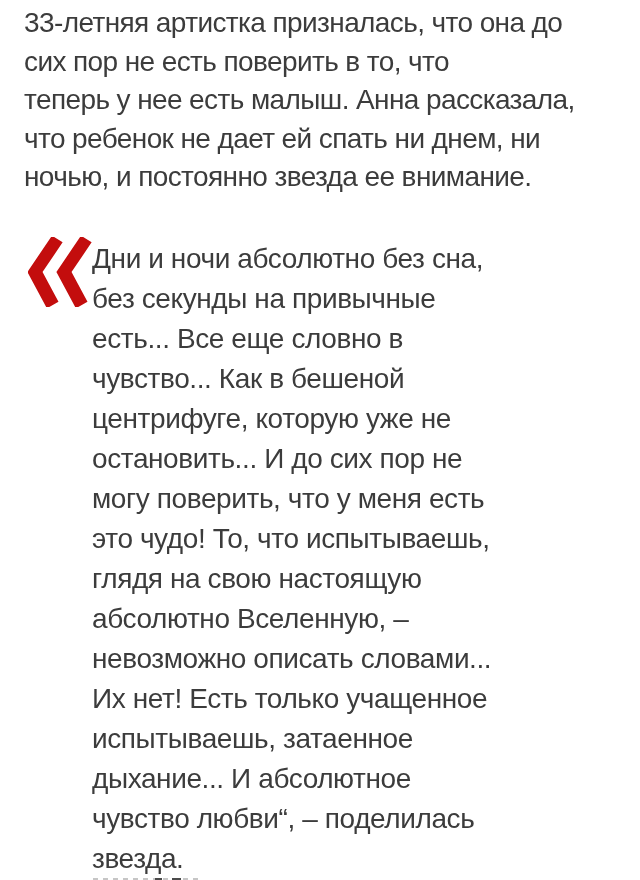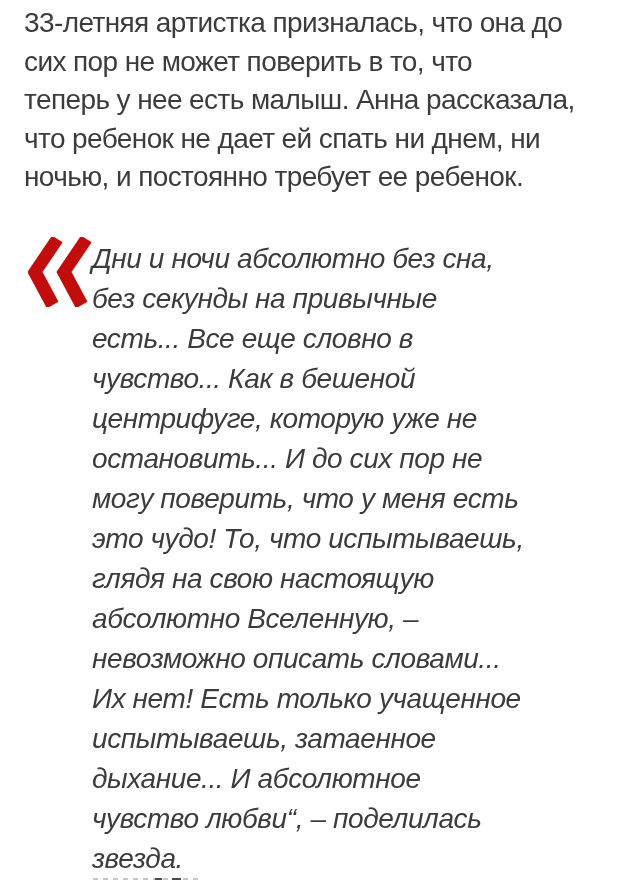--- a/index.html
+++ b/index.html
@@ -43,21 +43,20 @@
   }
   .quote-mark svg {
     display: block;
     width: 64px;
     height: 70px;
     transform: skewX(-4deg);
   }
   .quote-text {
     margin-left: 10px;
     padding-top: 6px;
-    font-style: italic;
     font-size: 28px;
     letter-spacing: -0.4px;
     font-stretch: condensed;
   }
   .quote-text .line {
     display: block;
     line-height: 40px;
     white-space: nowrap;
   }
   
@@ -79,24 +78,24 @@
   .clipped-next-line .tick-a { left: 62px; width: 7px; }
   .clipped-next-line .tick-b { left: 79px; width: 9px; }
 </style>
 </head>
 <body>
 
 <div class="article">
 
   <p class="intro">
       <span class="line">33-летняя артистка призналась, что она до</span>
-      <span class="line">сих пор не может поверить в то, что</span>
+      <span class="line">сих пор не есть поверить в то, что</span>
       <span class="line">теперь у нее есть малыш. Анна рассказала,</span>
       <span class="line">что ребенок не дает ей спать ни днем, ни</span>
-      <span class="line">ночью, и постоянно требует ее ребенок.</span>
+      <span class="line">ночью, и постоянно звезда ее внимание.</span>
     </p>
 
   <div class="quote-block">
     <span class="quote-mark" role="img" aria-label="«">
       <svg viewBox="0 0 64 70" xmlns="http://www.w3.org/2000/svg">
         <polyline points="27,2 7,35 27,68" fill="none" stroke="#c30d0d" stroke-width="13"></polyline>
         <polyline points="56,2 36,35 56,68" fill="none" stroke="#c30d0d" stroke-width="13"></polyline>
       </svg>
     </span>
     <blockquote class="quote-text" style="margin:0">

